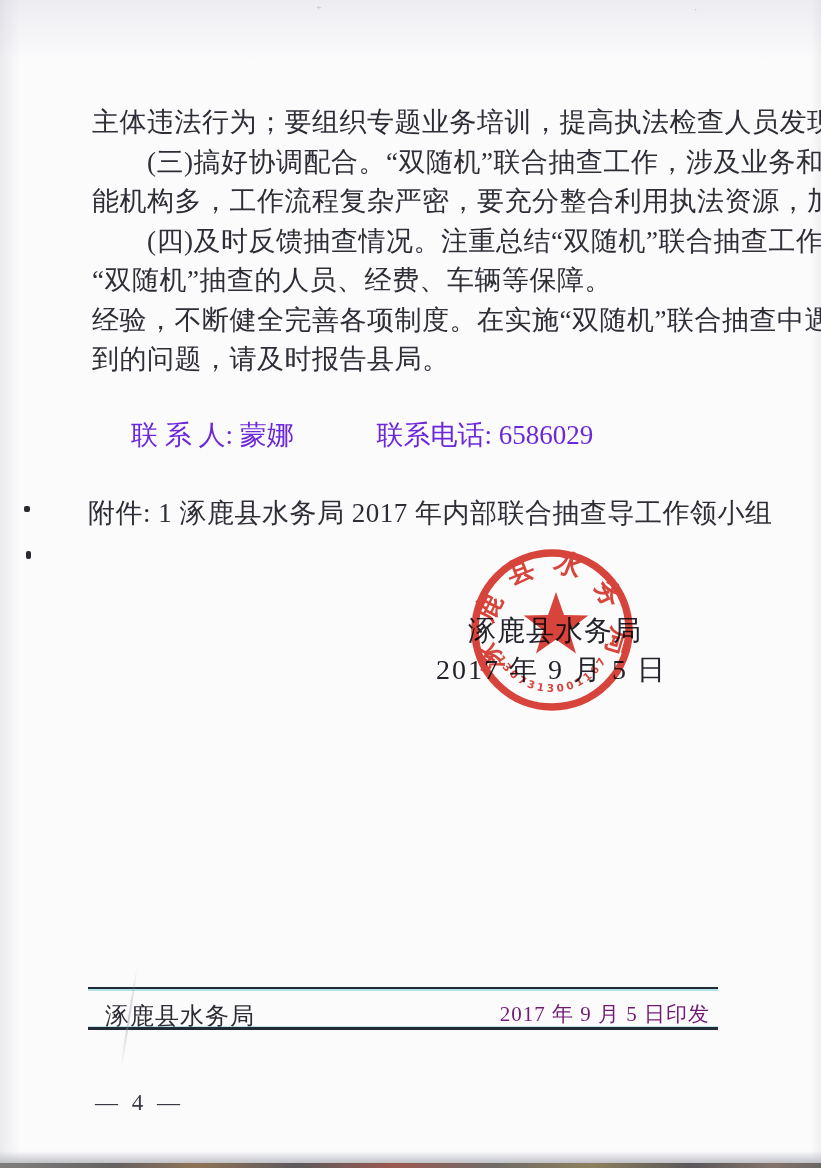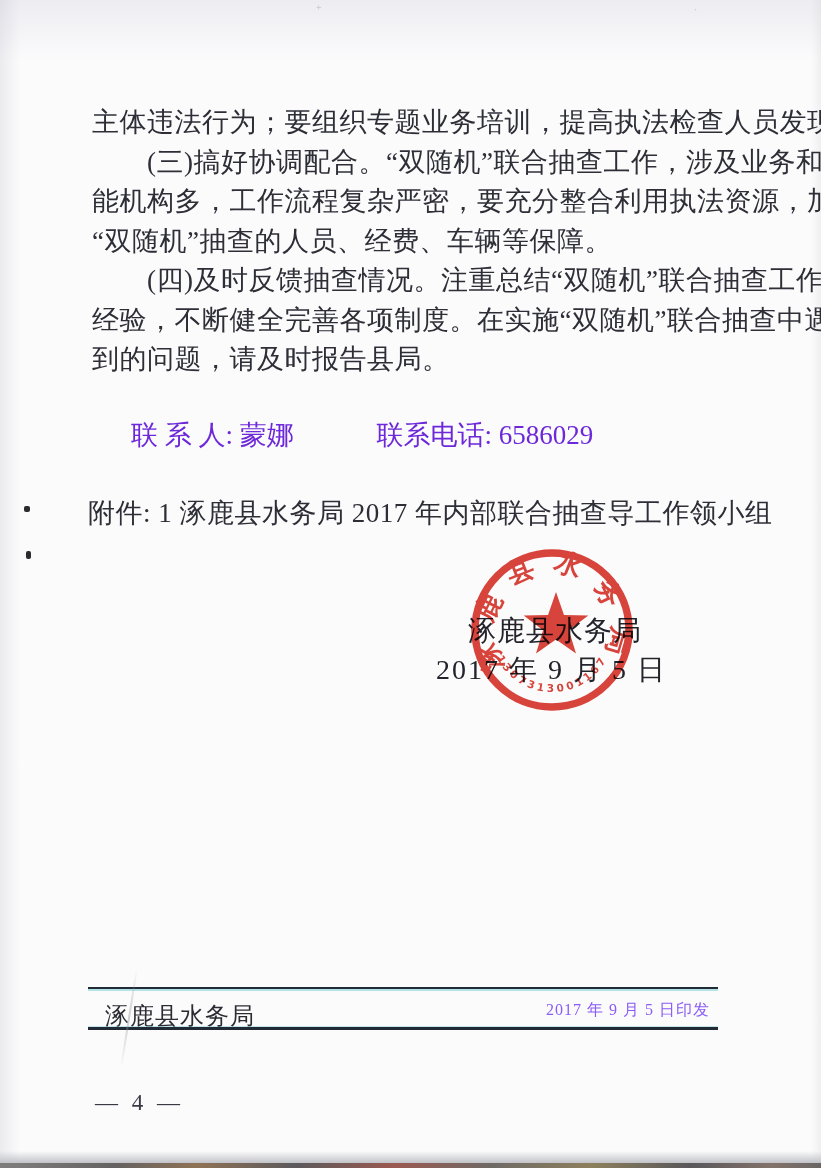--- a/index.html
+++ b/index.html
@@ -49,21 +49,21 @@
   }
   .footer-rule{position:absolute;left:88px;width:630px;background:#222a36;}
   .rule-top{top:987px;height:2px;box-shadow:0 2px 0 rgba(120,205,214,.55);}
   .rule-bottom{top:1027px;height:3px;box-shadow:0 -1px 0 rgba(120,205,214,.45);}
   .footer-org{
     position:absolute;left:105px;top:1000px;
     font-size:24px;color:#2b2b33;white-space:nowrap;letter-spacing:1px;
   }
   .footer-print{
     position:absolute;right:111px;top:1000px;
-    font-size:16px;color:#8b5cf6;white-space:nowrap;letter-spacing:1px;
+    font-size:21px;color:#701a75;white-space:nowrap;letter-spacing:1px;
   }
   .page-number{
     position:absolute;left:95px;top:1090px;
     font-size:23px;color:#3a3a46;letter-spacing:4px;white-space:nowrap;
   }
   .speck{position:absolute;background:#2a2a30;border-radius:2px;}
   .speck-1{left:24px;top:506px;width:6px;height:6px;}
   .speck-2{left:26px;top:551px;width:5px;height:8px;}
   .plus-mark{position:absolute;color:#9a9aa8;font-size:10px;opacity:.6;}
   .crease{
@@ -83,22 +83,22 @@
 </style>
 </head>
 <body>
 
 <div class="paper-tint"></div>
 
 <div class="body-text">
   <div class="line">主体违法行为；要组织专题业务培训，提高执法检查人员发现问</div>
   <div class="line indent-2">(三)搞好协调配合。“双随机”联合抽查工作，涉及业务和职</div>
   <div class="line">能机构多，工作流程复杂严密，要充分整合利用执法资源，加强</div>
+  <div class="line indent-2">(四)及时反馈抽查情况。注重总结“双随机”联合抽查工作</div>
   <div class="line">“双随机”抽查的人员、经费、车辆等保障。</div>
-  <div class="line indent-2">(四)及时反馈抽查情况。注重总结“双随机”联合抽查工作</div>
   <div class="line">经验，不断健全完善各项制度。在实施“双随机”联合抽查中遇</div>
   <div class="line">到的问题，请及时报告县局。</div>
 </div>
 
 <div class="contact-line">
   <span>联 系 人: 蒙娜</span>
   <span class="phone">联系电话: 6586029</span>
 </div>
 
 <div class="attachment-line">附件: 1 涿鹿县水务局 2017 年内部联合抽查导工作领小组</div>

